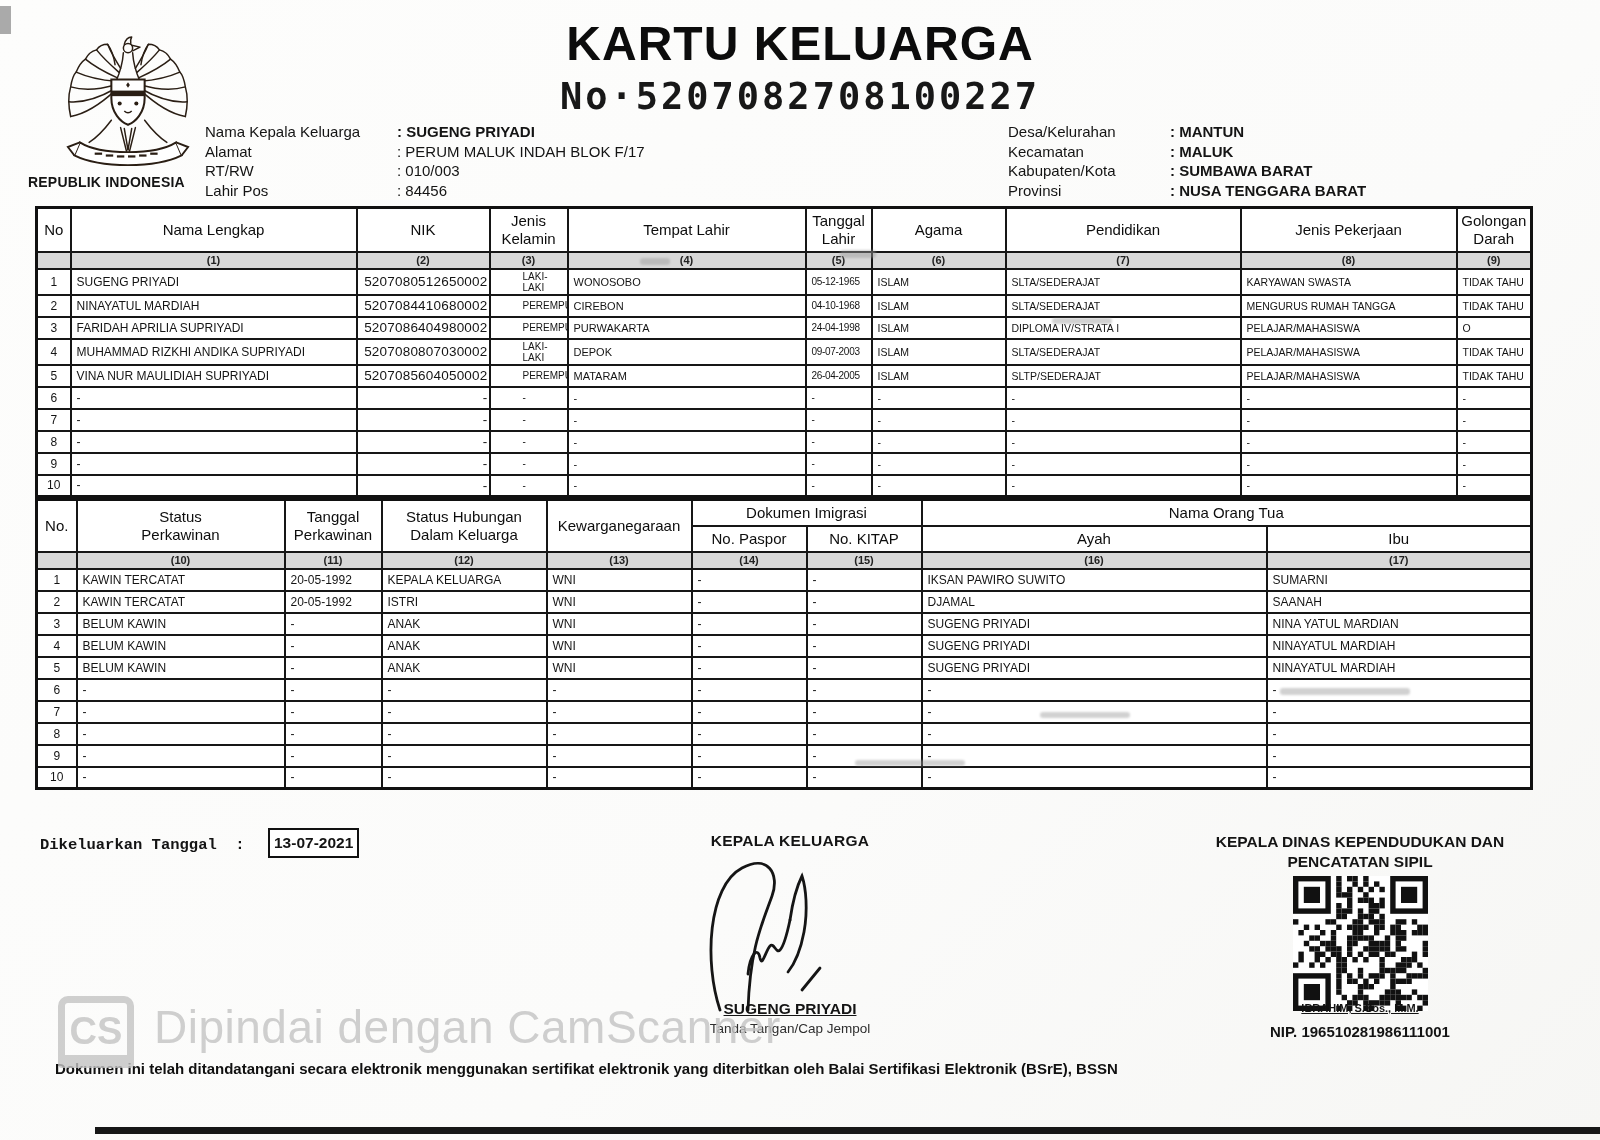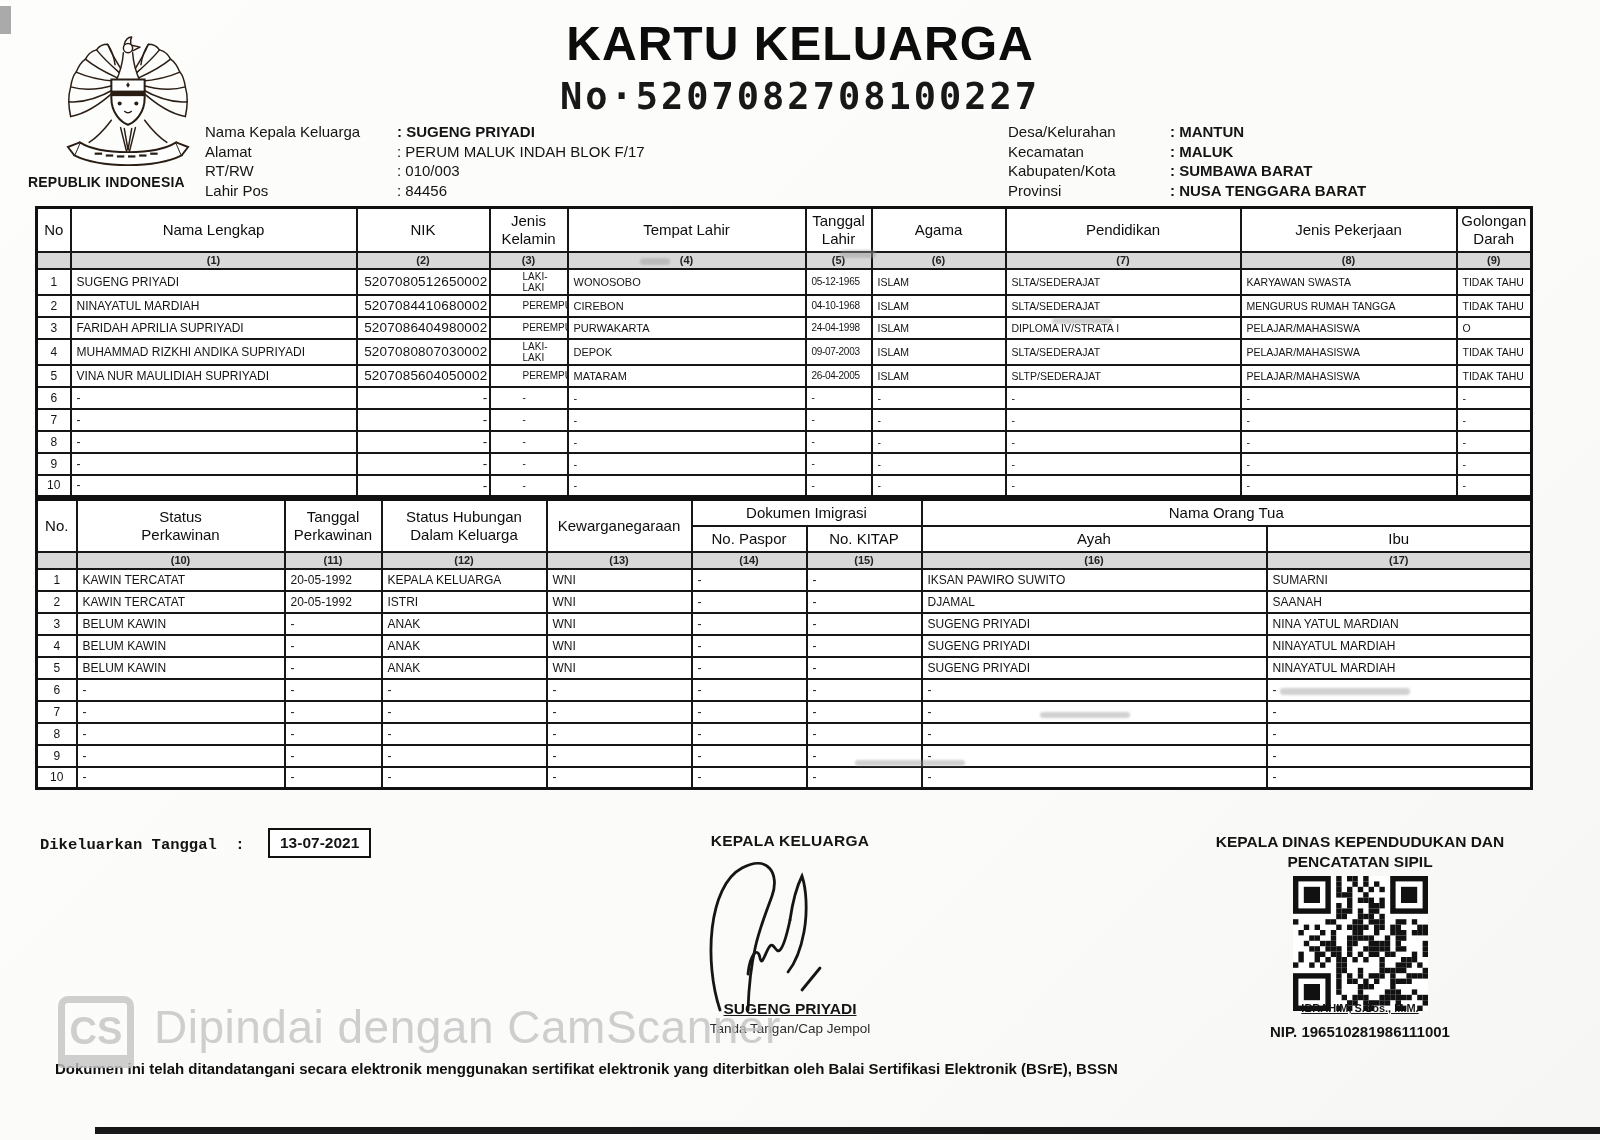--- a/index.html
+++ b/index.html
@@ -46,21 +46,21 @@
   #table1 tr.data-row td:nth-child(6) { font-size:10px; letter-spacing:-0.3px; }
   #table1 tr.data-row td:nth-child(7),
   #table1 tr.data-row td:nth-child(8),
   #table1 tr.data-row td:nth-child(9),
   #table1 tr.data-row td:nth-child(10){ font-size:10.5px; }
   #table2 tr.data-row td { font-size:12px; }
   #table2 tr.data-row td:nth-child(1) { text-align:center; padding:1px; }
   
   .issued { position:absolute; left:40px; top:836px; font-size:15.5px; font-weight:600;font-family:Liberation Mono, monospace; }
   .issued-box { position:absolute; left:268px; top:828px; border:2.5px solid #111;
-    padding:4px 10px; font-size:15.5px; font-weight:700; background:#fff; }
+    padding:4px 4px; font-size:15.5px; font-weight:700; background:#fff; }
   .sign-block { position:absolute; left:590px; top:832px; width:400px; text-align:center; }
   .sign-title { font-size:15.5px; font-weight:600; letter-spacing:0.3px; }
   .signature-svg { position:absolute; left:690px; top:852px; }
   .sign-name { position:absolute; left:590px; top:1000px; width:400px; text-align:center;
     font-size:15.5px; font-weight:700; text-decoration:underline; }
   .sign-caption { position:absolute; left:590px; top:1021px; width:400px; text-align:center;
     font-size:13.5px; color:#2e2e2e; }
   .official-block { position:absolute; left:1165px; top:832px; width:390px; text-align:center; }
   .official-title { font-size:15.5px; font-weight:600; line-height:20px; white-space:pre-line; }
   .qr-wrap { position:absolute; left:1293px; top:876px; width:135px; height:135px; background:#fff; }

